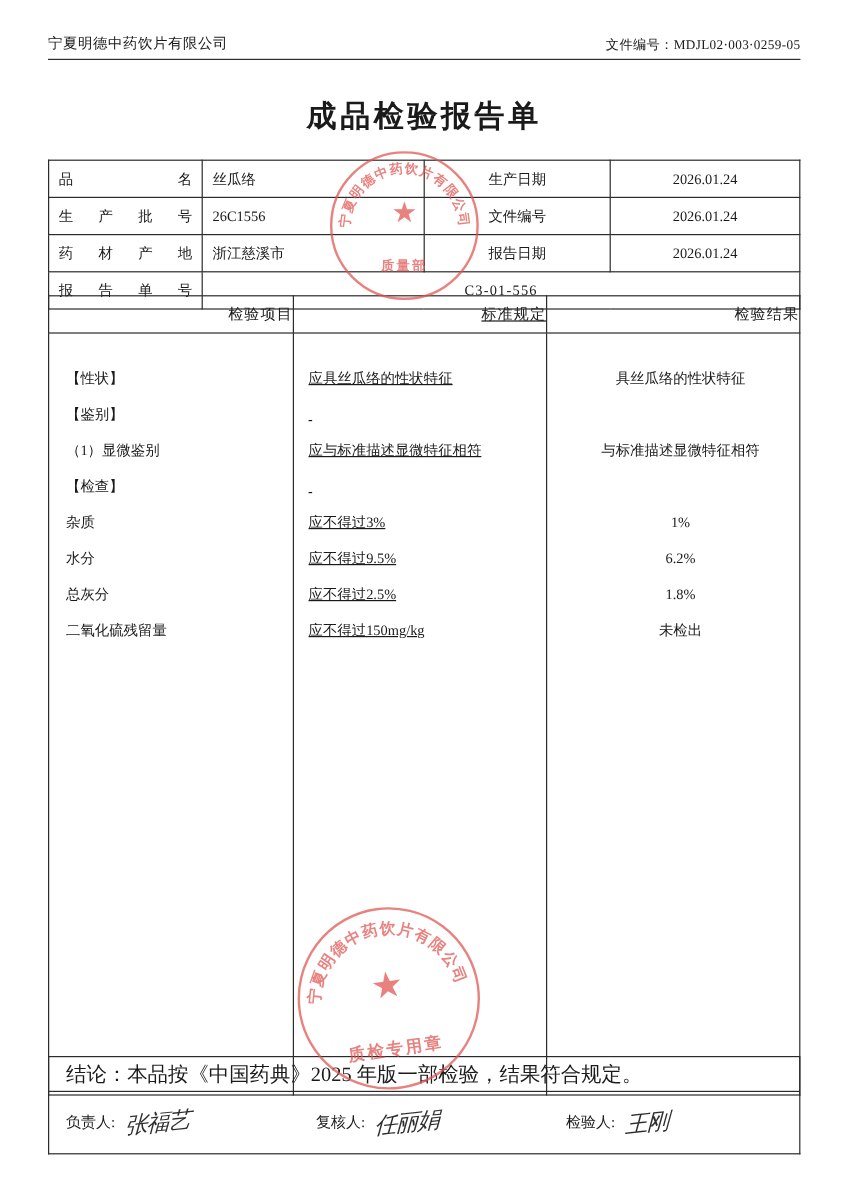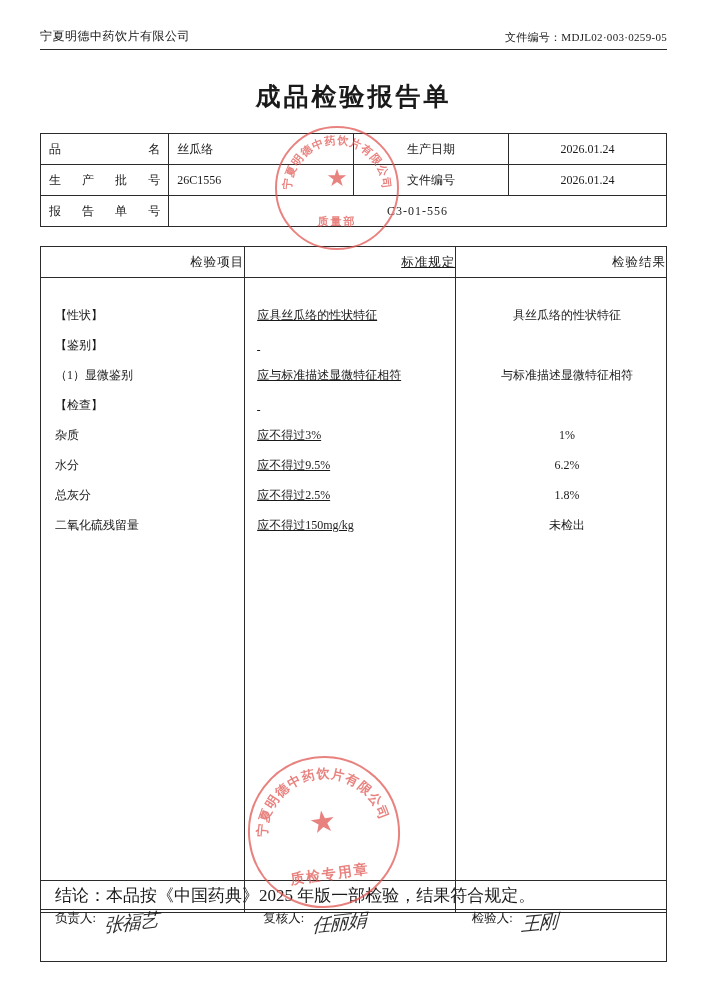--- a/index.html
+++ b/index.html
@@ -161,21 +161,21 @@
     border: 1px solid #2b2b2b;
     border-top: none;
     height: 52px;
     display: flex;
     align-items: center;
     font-size: 12.5px;
   }
   .footer .cell {
     flex: 1 1 0;
     display: flex;
-    align-items: flex-start;
+    align-items: center;
     padding-left: 14px;
     position: relative;
     height: 100%;
   }
   .sig {
     font-family: "Liberation Serif", "DejaVu Serif", serif;
     font-style: italic;
     font-size: 19px;
     color: #111;
     margin-left: 8px;
@@ -252,20 +252,26 @@
       <tr>
         <td class="lbl">品  名</td>
         <td class="val">丝瓜络</td>
         <td class="lbl2">生产日期</td>
         <td class="val2">2026.01.24</td>
       </tr>
       <tr>
         <td class="lbl">生产批号</td>
         <td class="val">26C1556</td>
         <td class="lbl2">文件编号</td>
+        <td class="val2">2026.01.24</td>
+      </tr>
+      <tr>
+        <td class="lbl">药材产地</td>
+        <td class="val">浙江慈溪市</td>
+        <td class="lbl2">报告日期</td>
         <td class="val2">2026.01.24</td>
       </tr>
       <tr>
         <td class="rowno-label">报告单号</td>
         <td class="rowno-val" colspan="3">C3-01-556</td>
       </tr>
     </tbody>
   </table>
 
   <table class="results">

